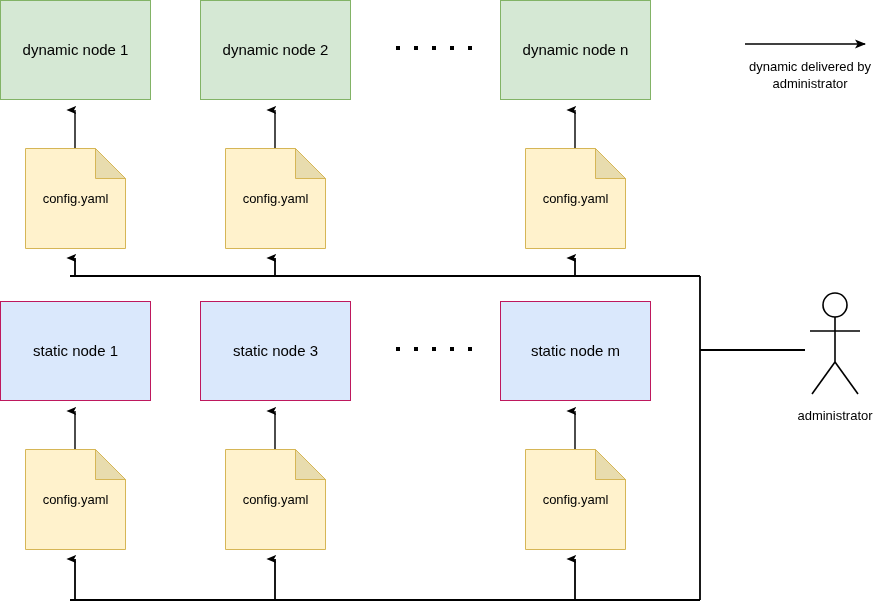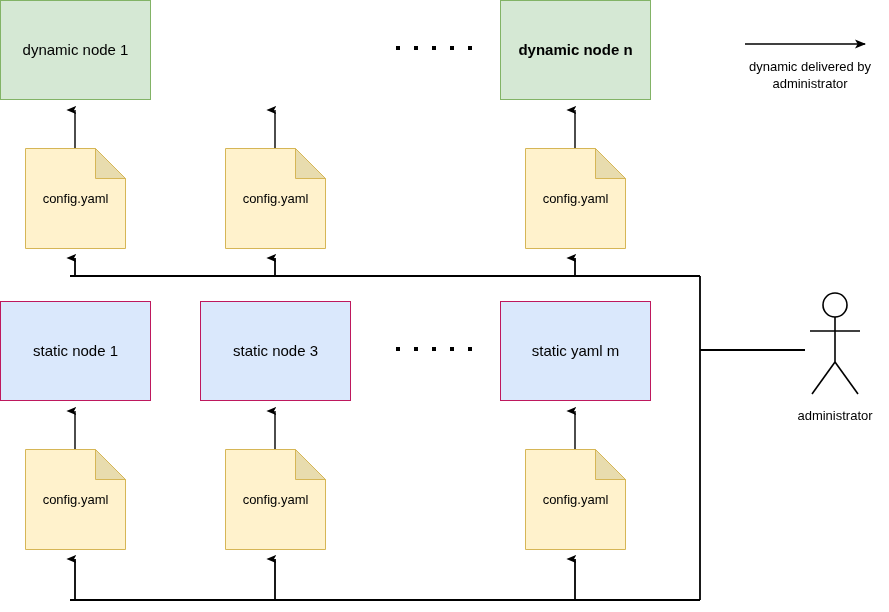--- a/index.html
+++ b/index.html
@@ -144,21 +144,24 @@
 
     <g stroke="#000000" stroke-width="1.8" fill="none">
       <path d="M700,276 L700,600"></path>
       <path d="M700,350 L805,350"></path>
     </g>
   </svg>
 
   <div class="node-box node-green" style="left:0px; top:0px; width:151px; height:100px;">
     <span>dynamic node 1</span>
   </div>
-  <div class="node-box node-green" style="left:500px; top:0px; width:151px; height:100px;font-weight:bold;">
+  <div class="node-box node-green" style="left:200px; top:0px; width:151px; height:100px;">
+    <span>dynamic node 2</span>
+  </div>
+  <div class="node-box node-green" style="left:500px; top:0px; width:151px; height:100px;">
     <span>dynamic node n</span>
   </div>
 
   <div class="ellipsis" style="left:396px; top:46px;">
     <span></span>
     <span></span>
     <span></span>
     <span></span>
     <span></span>
   </div>
@@ -187,21 +190,21 @@
     <div class="note-label" style="top:43px;">config.yaml</div>
   </div>
 
   <div class="node-box node-blue" style="left:0px; top:301px; width:151px; height:100px;">
     <span>static node 1</span>
   </div>
   <div class="node-box node-blue" style="left:200px; top:301px; width:151px; height:100px;">
     <span>static node 3</span>
   </div>
   <div class="node-box node-blue" style="left:500px; top:301px; width:151px; height:100px;">
-    <span>static yaml m</span>
+    <span>static node m</span>
   </div>
 
   <div class="ellipsis" style="left:396px; top:347px;">
     <span></span>
     <span></span>
     <span></span>
     <span></span>
     <span></span>
   </div>
 

